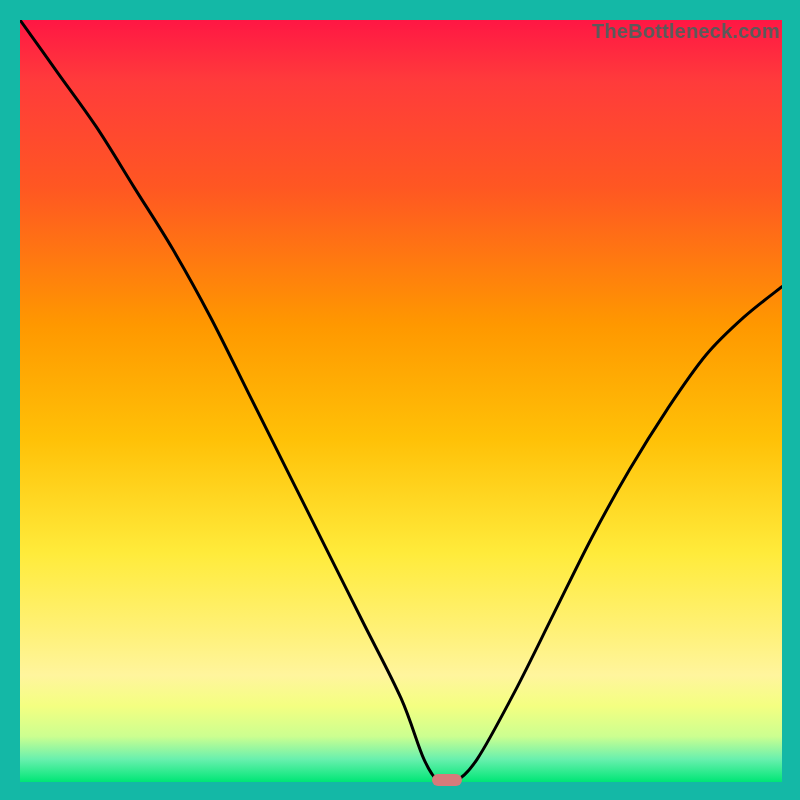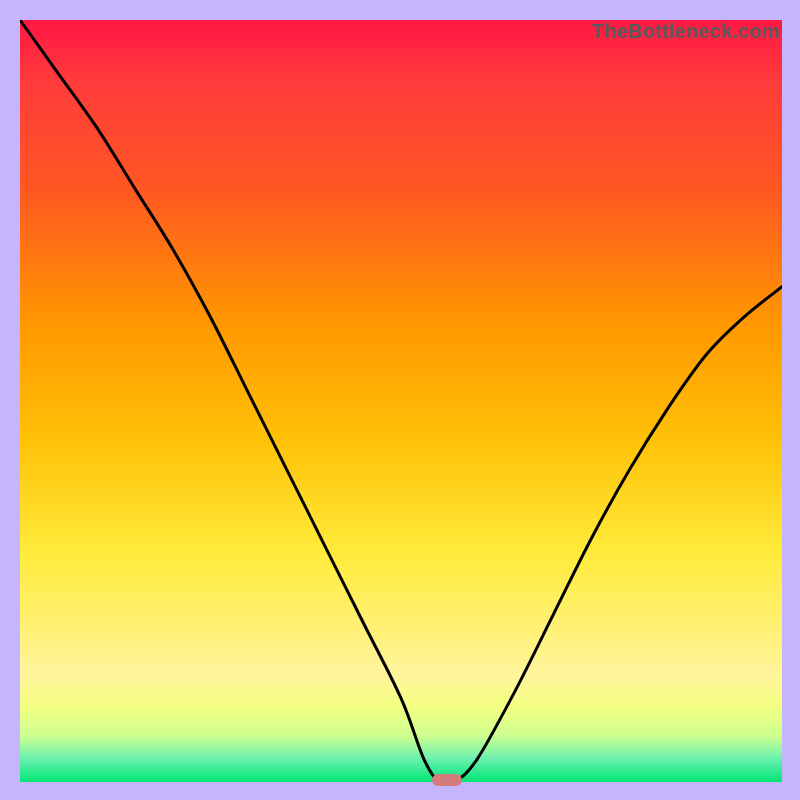--- a/index.html
+++ b/index.html
@@ -1,21 +1,21 @@
 <!DOCTYPE html>
 <html><head>
 <meta charset="utf-8">
 <style>
   * { margin: 0; padding: 0; box-sizing: border-box; }
   html, body { width: 800px; height: 800px; overflow: hidden; background: #000; }
   .frame {
     position: relative;
     width: 800px;
     height: 800px;
-    background: #c4b5fd;
+    background: #14b8a6;
   }
   .plot-area {
     position: absolute;
     left: 20px;
     top: 20px;
     width: 762px;
     height: 762px;
     background: linear-gradient(to bottom,
       #ff1744 0%,
       #ff3b3b 8%,

